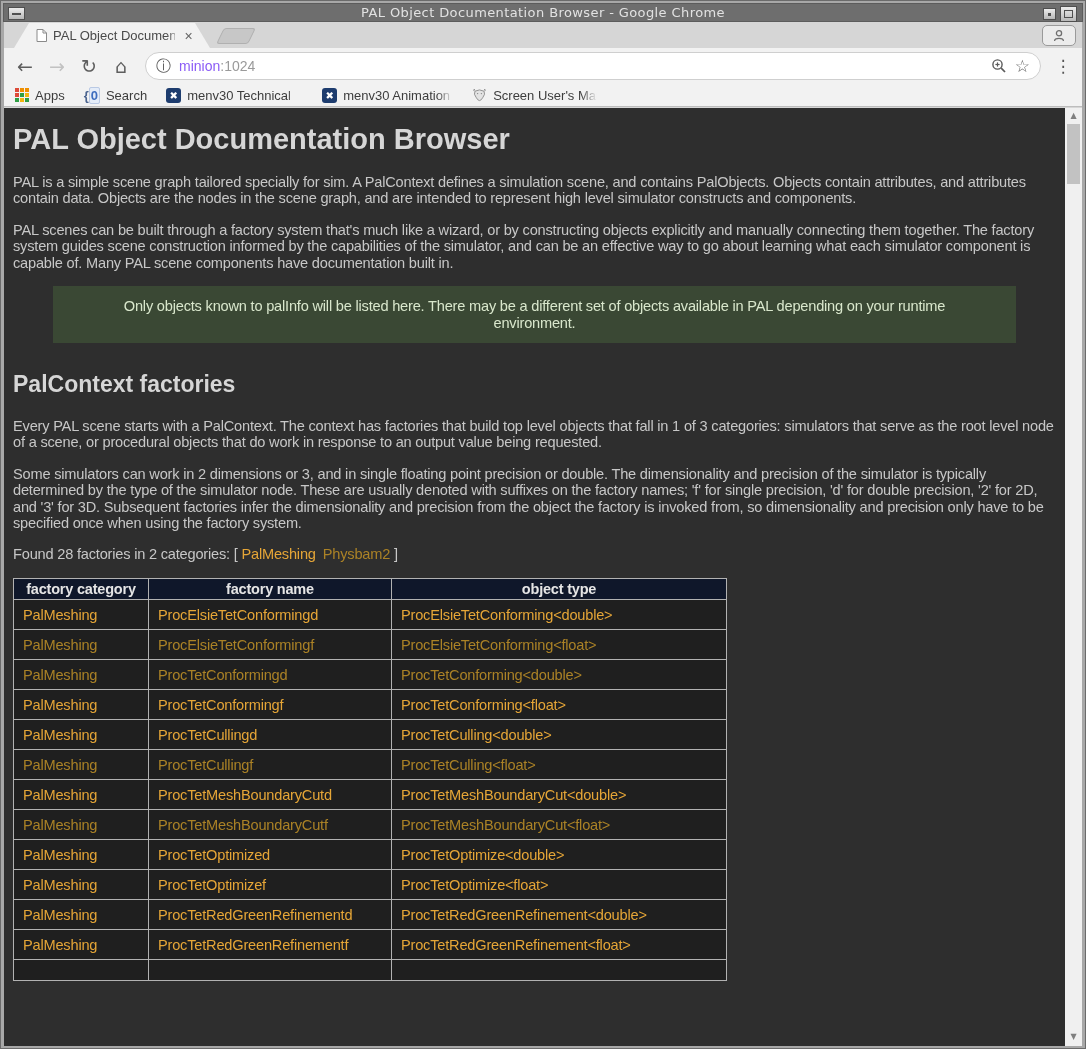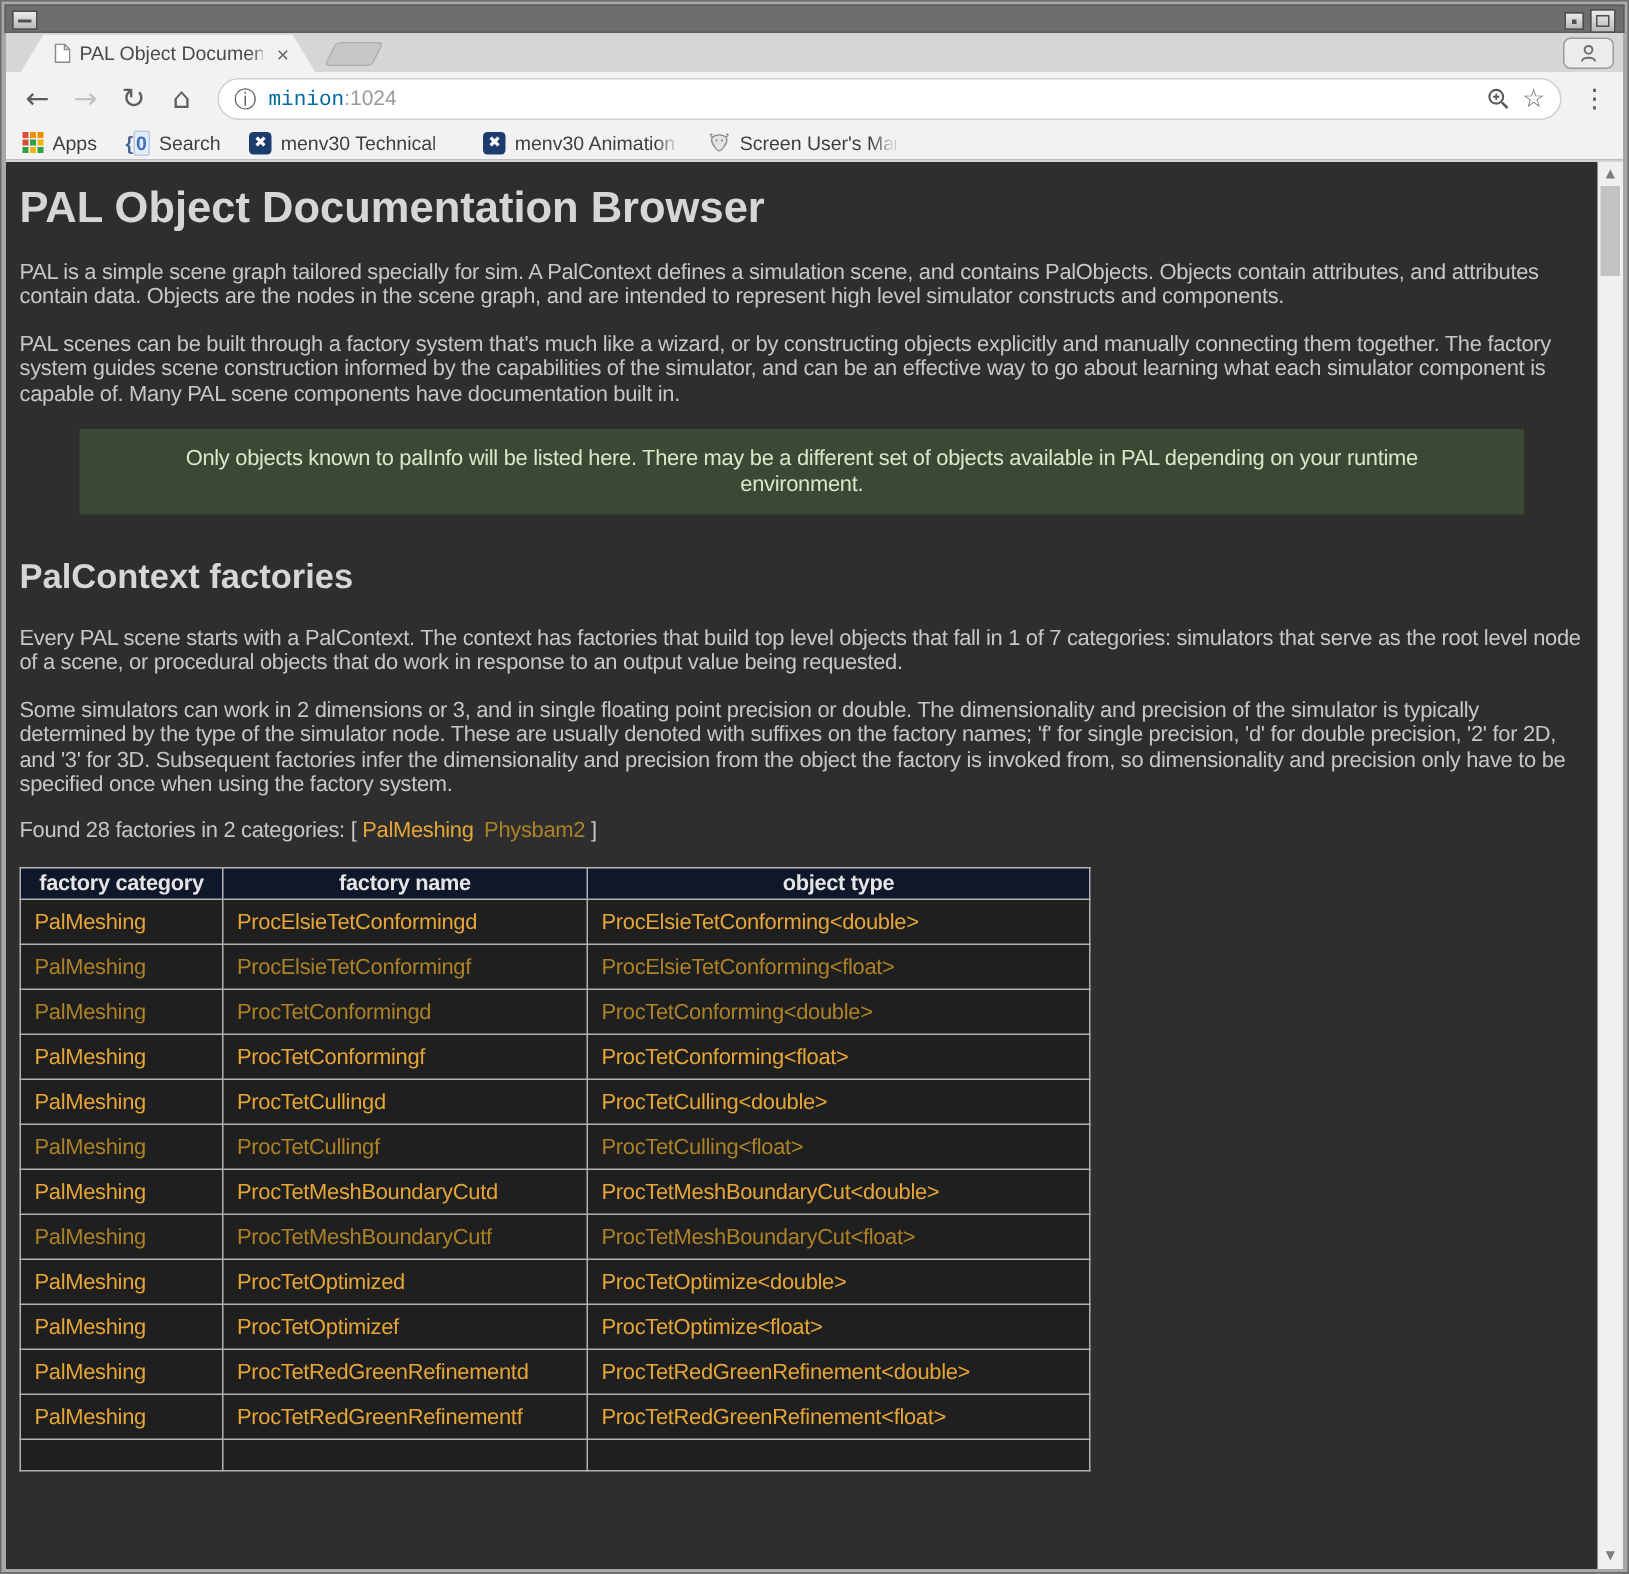--- a/index.html
+++ b/index.html
@@ -46,21 +46,21 @@
   }
   .toolbar { height:36px; background:#f2f2f2; display:flex; align-items:center; padding:0 9px; gap:8px; }
   .nav-icon { font-family:"DejaVu Sans", sans-serif; font-size:19px; color:#5e5e5e; width:24px; text-align:center; line-height:24px; }
   .nav-icon.disabled { color:#c2c2c2; }
   .addressbar {
     flex:1; height:28px; background:#fff; border:1px solid #cfcfcf; border-radius:14px;
     display:flex; align-items:center; padding:0 10px; gap:8px; margin:0 4px;
   }
   .info-icon { font-family:"DejaVu Sans", sans-serif; font-size:15px; color:#5e5e5e; }
   .url { font-size:14px; white-space:nowrap; flex:1; }
-  .url .host { color:#0369a1;font-family:Liberation Mono, monospace; }
+  .url .host { color:#8b5cf6; }
   .url .port { color:#9a9a9a; }
   .star-icon { font-family:"DejaVu Sans", sans-serif; font-size:17px; color:#666; }
   .menu-dots { font-family:"DejaVu Sans", sans-serif; font-size:17px; color:#555; width:20px; text-align:center; }
 
   .bookmarks {
     height:23px; background:#f2f2f2; border-bottom:1px solid #bdbdbd;
     display:flex; align-items:center; padding:0 11px; gap:19px;
   }
   .bm { display:flex; align-items:center; gap:6px; font-size:13px; color:#3d3d3d; white-space:nowrap; }
   .bm-label { position:relative; overflow:hidden; display:inline-block; }
@@ -109,20 +109,21 @@
   .factories tr.visited td a { color:var(--vlink,#ab8226); }
   .factories tr.partial td { padding:2px 9px; }
 </style>
 </head>
 <body style="--page-bg: #2e2e2e; --link: #e6a637; --vlink: #ab8226; --note-bg: #3a4834; --note-text: #d9e7cc;">
 
 <div class="frame">
 
   <div class="titlebar">
     <div class="wm-btn wm-menu"></div>
+    <span class="titlebar-text">PAL Object Documentation Browser - Google Chrome</span>
     <div class="wm-btn wm-iconify"></div>
     <div class="wm-btn wm-maximize"></div>
   </div>
 
   <div class="chrome">
 
     <div class="tabstrip">
       <div class="tab">
         <span style="display:inline-flex;">
           <svg width="11" height="13" viewBox="0 0 11 13">
@@ -205,21 +206,21 @@
       </span>
     </div>
 
     <div class="content">
       <div class="page">
         <h1>PAL Object Documentation Browser</h1>
         <p>PAL is a simple scene graph tailored specially for sim. A PalContext defines a simulation scene, and contains PalObjects. Objects contain attributes, and attributes contain data. Objects are the nodes in the scene graph, and are intended to represent high level simulator constructs and components.</p>
         <p>PAL scenes can be built through a factory system that's much like a wizard, or by constructing objects explicitly and manually connecting them together. The factory system guides scene construction informed by the capabilities of the simulator, and can be an effective way to go about learning what each simulator component is capable of. Many PAL scene components have documentation built in.</p>
         <div class="note">Only objects known to palInfo will be listed here. There may be a different set of objects available in PAL depending on your runtime environment.</div>
         <h2>PalContext factories</h2>
-        <p>Every PAL scene starts with a PalContext. The context has factories that build top level objects that fall in 1 of 7 categories: simulators that serve as the root level node of a scene, or procedural objects that do work in response to an output value being requested.</p>
+        <p>Every PAL scene starts with a PalContext. The context has factories that build top level objects that fall in 1 of 3 categories: simulators that serve as the root level node of a scene, or procedural objects that do work in response to an output value being requested.</p>
         <p>Some simulators can work in 2 dimensions or 3, and in single floating point precision or double. The dimensionality and precision of the simulator is typically determined by the type of the simulator node. These are usually denoted with suffixes on the factory names; 'f' for single precision, 'd' for double precision, '2' for 2D, and '3' for 3D. Subsequent factories infer the dimensionality and precision from the object the factory is invoked from, so dimensionality and precision only have to be specified once when using the factory system.</p>
         <div class="found-line"><span>Found 28 factories in 2 categories: [ </span><a class="page-link">PalMeshing</a><a class="page-link visited">Physbam2</a><span> ]</span></div>
 
         <table class="factories">
           <colgroup>
               <col style="width:135px;">
               <col style="width:243px;">
               <col style="width:335px;">
             </colgroup>
           <thead>

